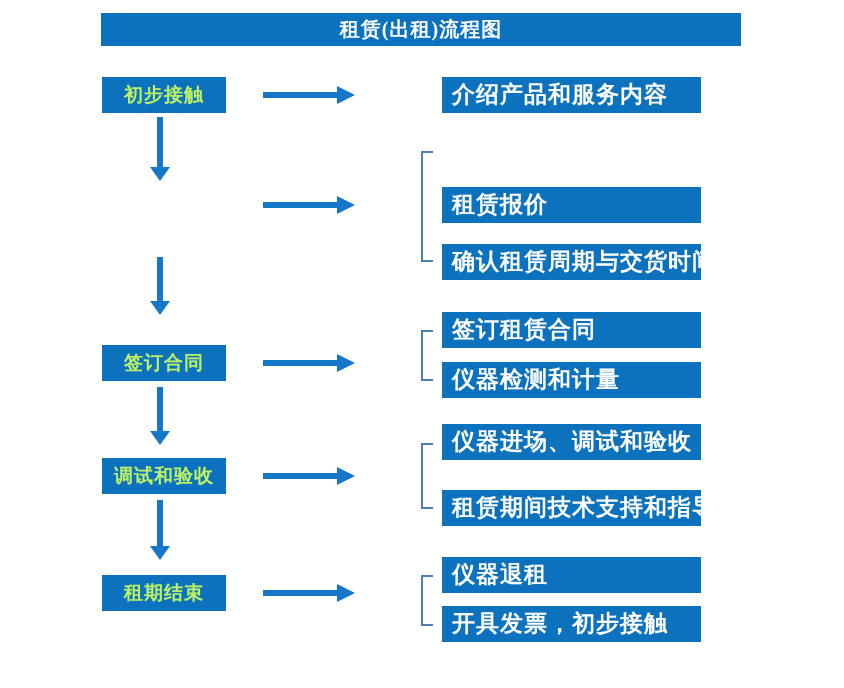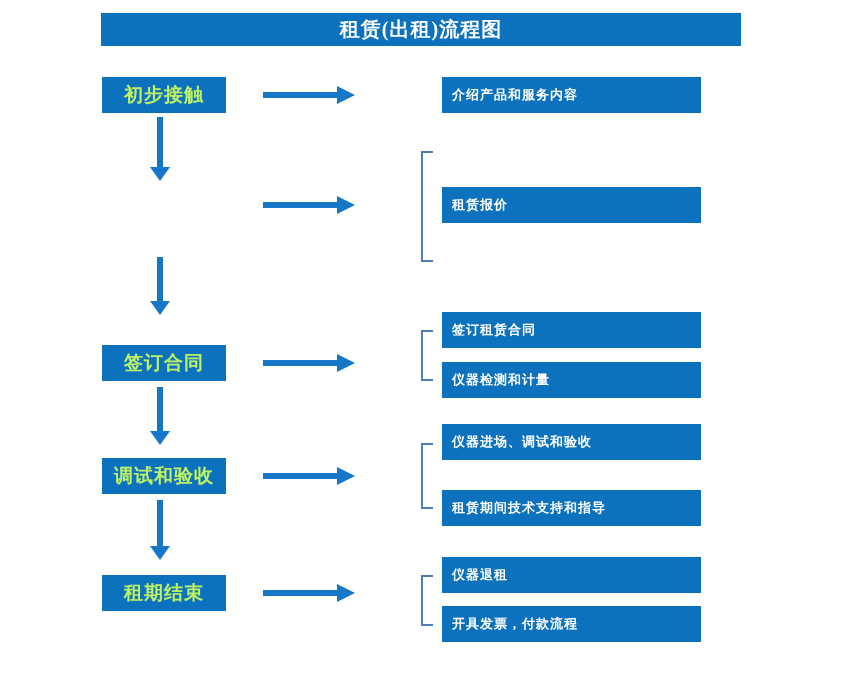--- a/index.html
+++ b/index.html
@@ -20,21 +20,21 @@
   .stepbox{
     position:absolute;left:102px;width:124px;height:36px;
     background:#0d72be;color:#bef264;
     font-size:19px;font-weight:bold;
     text-align:center;line-height:36px;
     letter-spacing:1px;
   }
   .detailbox{
     position:absolute;left:442px;width:259px;height:36px;
     background:#0d72be;color:#ffffff;
-    font-size:13px;font-weight:bold;
+    font-size:23px;font-weight:bold;
     line-height:36px;
     padding-left:10px;box-sizing:border-box;
     white-space:nowrap;
     letter-spacing:1px;
   }
   
   .harrow{position:absolute;left:263px;width:92px;height:18px;}
   .harrow .shaft{position:absolute;left:0;top:6px;width:74px;height:6px;background:#1677c9;}
   .harrow .head{
     position:absolute;left:74px;top:0;width:0;height:0;
@@ -68,29 +68,30 @@
   </div>
 
   <div class="stepbox" style="top:77px">初步接触</div>
   <div class="stepbox" style="top:345px">签订合同</div>
   <div class="stepbox" style="top:458px">调试和验收</div>
   <div class="stepbox" style="top:575px">租期结束</div>
 
   <div class="detailbox" style="top:77px">介绍产品和服务内容</div>
 
   <div class="detailbox" style="top:187px">租赁报价</div>
+  <div class="detailbox" style="top:244px">确认租赁周期与交货时间</div>
 
   <div class="detailbox" style="top:312px">签订租赁合同</div>
   <div class="detailbox" style="top:362px">仪器检测和计量</div>
 
   <div class="detailbox" style="top:424px">仪器进场、调试和验收</div>
   <div class="detailbox" style="top:490px">租赁期间技术支持和指导</div>
 
   <div class="detailbox" style="top:557px">仪器退租</div>
-  <div class="detailbox" style="top:606px">开具发票，付款流程</div>
+  <div class="detailbox" style="top:606px">开具发票，初步接触</div>
 
   <div class="harrow" style="top:86px">
       <div class="shaft"></div>
       <div class="head"></div>
     </div>
   <div class="harrow" style="top:196px">
       <div class="shaft"></div>
       <div class="head"></div>
     </div>
   <div class="harrow" style="top:354px">

